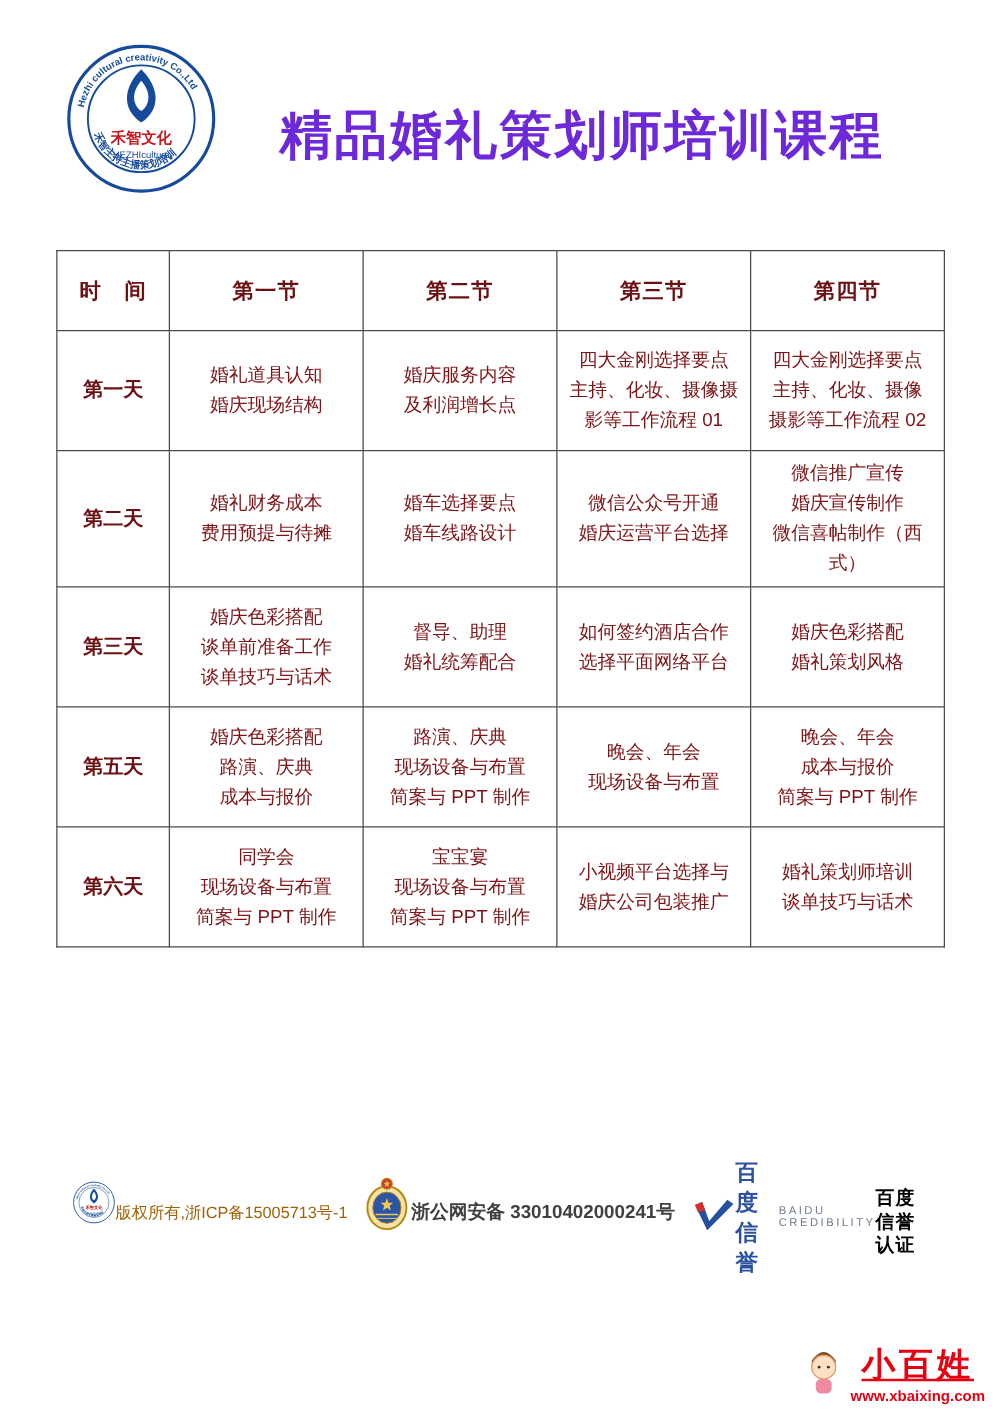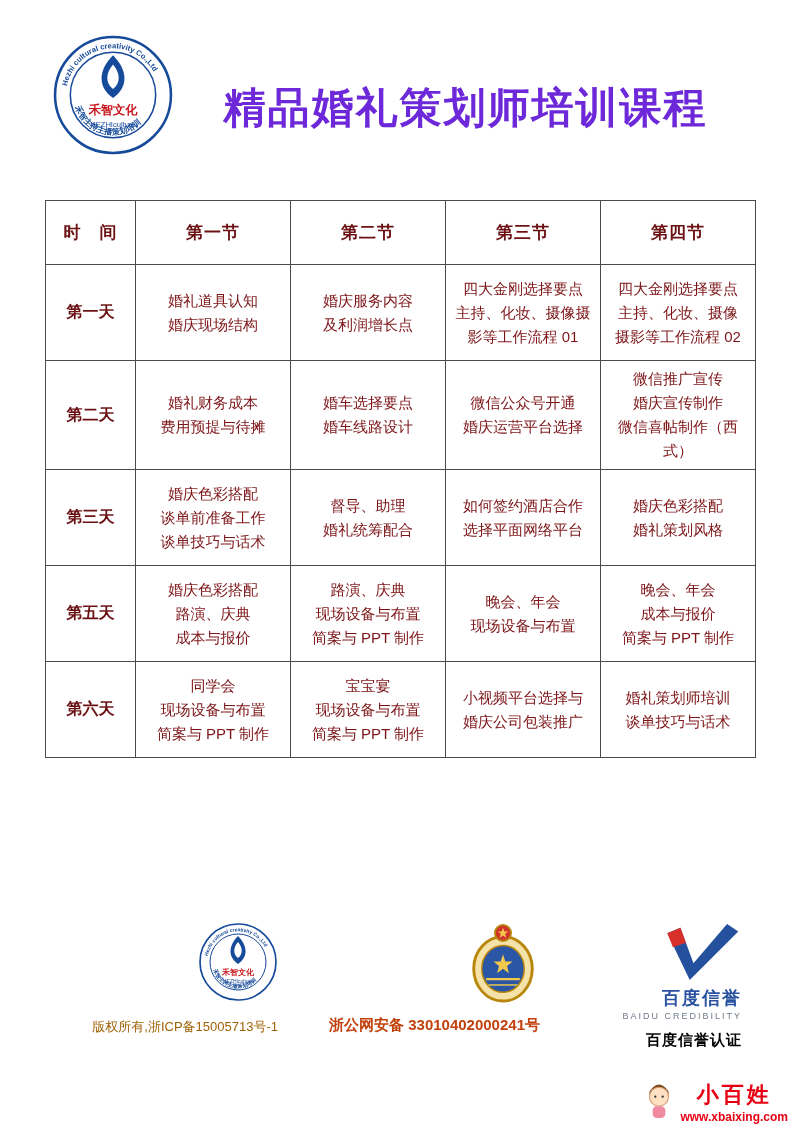--- a/index.html
+++ b/index.html
@@ -32,36 +32,36 @@
   }
   table.schedule tbody tr { height:96px; }
   table.schedule td.day { font-size:16px; font-weight:bold; color:#6b1113;margin-top:20px; }
   table.schedule td.cell { font-size:15px; color:#7d1518; line-height:24px; }
   
   .footer {
     position:absolute; left:0; top:922px; width:100%;
     display:flex; justify-content:space-between; align-items:flex-start;
     padding:0 58px;
   }
-  .footer-col { display:flex; flex-direction:column; align-items:flex-end; }
+  .footer-col { display:flex; flex-direction:row; align-items:center; }
   .col-copyright { width:220px; }
   .col-police   { width:250px; }
   .col-baidu    { width:190px; }
   .copyright-text { margin-top:16px; font-size:13px; color:#a16207; white-space:nowrap; }
-  .police-text { margin-top:12px; font-size:15px; font-weight:bold; color:#c2410c; white-space:nowrap; }
+  .police-text { margin-top:12px; font-size:15px; font-weight:bold; color:#404040; white-space:nowrap; }
   .baidu-title { margin-top:4px; font-size:18px; font-weight:bold; color:#2b52a0; letter-spacing:2px; }
   .baidu-sub { margin-top:1px; font-size:9px; color:#6f7b8a; letter-spacing:2px; }
   .baidu-cert { margin-top:10px; font-size:15px; font-weight:bold; color:#000000; letter-spacing:1px; }
   
   .watermark {
     position:absolute; right:12px; bottom:4px;
     display:flex; align-items:center; gap:6px; color:#e60012;
   }
   .wm-text { display:flex; flex-direction:column; align-items:center; }
-  .wm-name { font-size:22px; font-weight:bold; letter-spacing:3px; }
+  .wm-name { font-size:27px; font-weight:bold; letter-spacing:3px;text-decoration:underline; }
   .wm-url  { font-size:12px; font-weight:bold; }
   .defs-holder { position:absolute; width:0; height:0; overflow:hidden; }
 </style>
 </head>
 <body>
 
 <svg class="defs-holder" aria-hidden="true">
   <defs>
     <g id="hezhi-logo-def">
       <circle cx="60" cy="60" r="57" fill="#ffffff" stroke="#164a9a" stroke-width="2.5"></circle>

